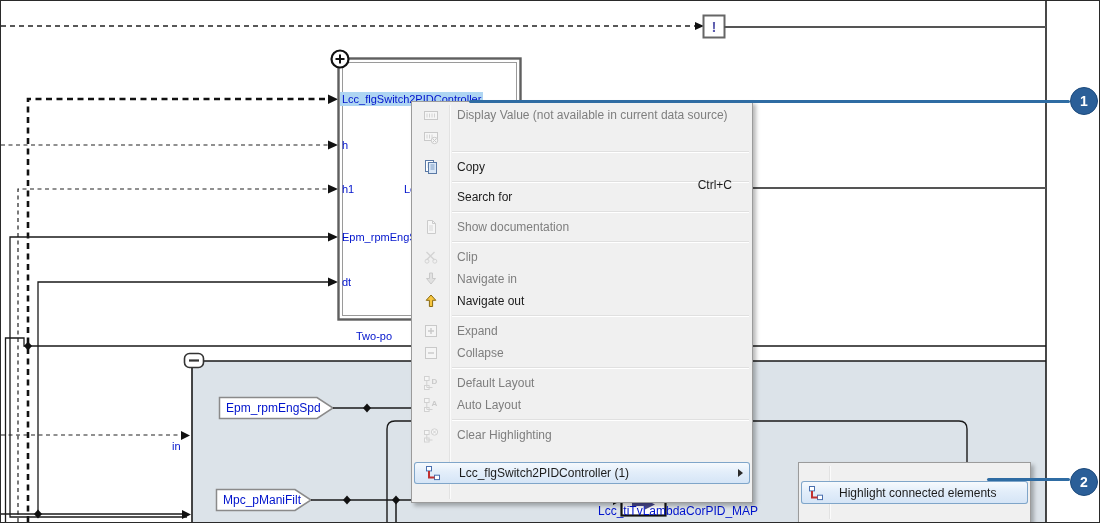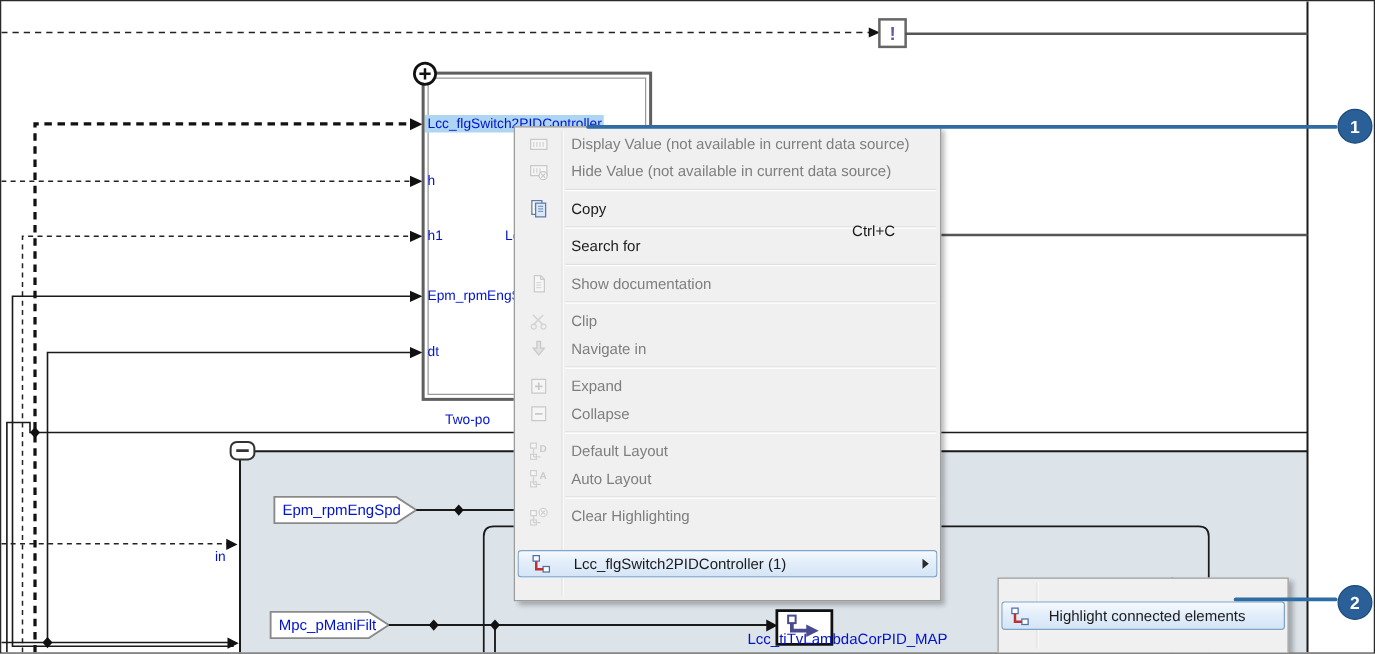--- a/index.html
+++ b/index.html
@@ -11,21 +11,21 @@
   .sel-label{position:absolute;z-index:2;color:#0013cc;font-size:11px;white-space:nowrap;
              background:#aed5f2;padding:0 2px;line-height:14px;}
   
   .menu{position:absolute;left:410px;top:100px;width:342px;z-index:40;background:#f0f0f0;
         border:1px solid #9b9b9b;box-shadow:3px 3px 4px rgba(0,0,0,.28);padding:2px 0;box-sizing:border-box;}
   .menu::before{content:"";position:absolute;left:37px;top:3px;bottom:3px;width:0;
         border-left:1px solid #e2e2e2;border-right:1px solid #fbfbfb;}
   .mi{position:relative;height:22px;display:flex;align-items:center;font-size:12px;color:#1c1c1c;cursor:default;}
   .mi .mi-icon{flex:0 0 37px;display:flex;align-items:center;justify-content:center;}
   .mi .mi-label{margin-left:8px;white-space:nowrap;}
-  .mi .mi-shortcut{margin-left:auto;padding-right:36px;margin-top:36px;}
+  .mi .mi-shortcut{margin-left:auto;padding-right:20px;margin-top:36px;}
   .mi.disabled{color:#7e7e7e;}
   .mi.disabled .mi-icon{opacity:.45;filter:grayscale(1);}
   .mi.hover{background:linear-gradient(#f8fbfe,#e3eefa 45%,#d4e4f6);
             box-shadow:inset 0 0 0 1px #7fa5c9;border-radius:3px;margin:16px 2px;}
   .mi .mi-arrow{position:absolute;right:7px;top:7px;width:0;height:0;
             border-left:5px solid #2a2a2a;border-top:4px solid transparent;border-bottom:4px solid transparent;}
   .msep{height:8px;display:flex;align-items:center;padding-left:40px;padding-right:3px;}
   .msep i{display:block;width:100%;height:0;border-top:1px solid #e0e0e0;border-bottom:1px solid #fff;}
   
   .submenu{position:absolute;left:797px;top:461px;width:233px;z-index:50;background:#f0f0f0;
@@ -139,21 +139,20 @@
       </div>
       <div class="mi disabled">
         <span class="mi-icon">
           <svg width="16" height="16" viewBox="0 0 16 16">
             <rect x="1.5" y="3.5" width="13" height="8" fill="#fff" stroke="#9a9a9a"></rect>
             <path d="M4 5.5v4 M6.5 5.5v4 M9 5.5v4" stroke="#b0b0b0" fill="none"></path>
             <circle cx="11.5" cy="11.5" r="3.2" fill="#fff" stroke="#9a9a9a"></circle>
             <path d="M9.9 9.9l3.2 3.2 M13.1 9.9l-3.2 3.2" stroke="#9a9a9a" fill="none"></path>
           </svg>
         </span>
-        <span class="mi-label">Hide Value (not available in current data source)</span>
       </div>
       <div class="msep">
         <i></i>
       </div>
       <div class="mi">
         <span class="mi-icon">
           <svg width="16" height="16" viewBox="0 0 16 16">
             <rect x="2.5" y="1.5" width="8" height="11" fill="#fff" stroke="#5b7aa6"></rect>
             <path d="M4.5 4h4 M4.5 6h4 M4.5 8h4" stroke="#9db6d4" fill="none"></path>
             <rect x="5.5" y="3.5" width="8" height="11" fill="#dbe8f7" stroke="#5b7aa6"></rect>
@@ -196,20 +195,28 @@
         </span>
         <span class="mi-label">Clip</span>
       </div>
       <div class="mi disabled">
         <span class="mi-icon">
           <svg width="16" height="16" viewBox="0 0 16 16">
             <path d="M6.5 2h3v5.5h3L8 13 3.5 7.5h3z" fill="#cfcfcf" stroke="#9a9a9a"></path>
           </svg>
         </span>
         <span class="mi-label">Navigate in</span>
+      </div>
+      <div class="mi">
+        <span class="mi-icon">
+          <svg width="16" height="16" viewBox="0 0 16 16">
+            <path d="M8 2l4.8 5.3H9.6V13.5H6.4V7.3H3.2z" fill="#f7c63f" stroke="#8a6a10"></path>
+          </svg>
+        </span>
+        <span class="mi-label">Navigate out</span>
       </div>
       <div class="msep">
         <i></i>
       </div>
       <div class="mi disabled">
         <span class="mi-icon">
           <svg width="16" height="16" viewBox="0 0 16 16">
             <rect x="2.5" y="2.5" width="11" height="11" fill="#fdfdfd" stroke="#9a9a9a"></rect>
             <path d="M5 8h6 M8 5v6" stroke="#9a9a9a" stroke-width="1.4" fill="none"></path>
           </svg>

